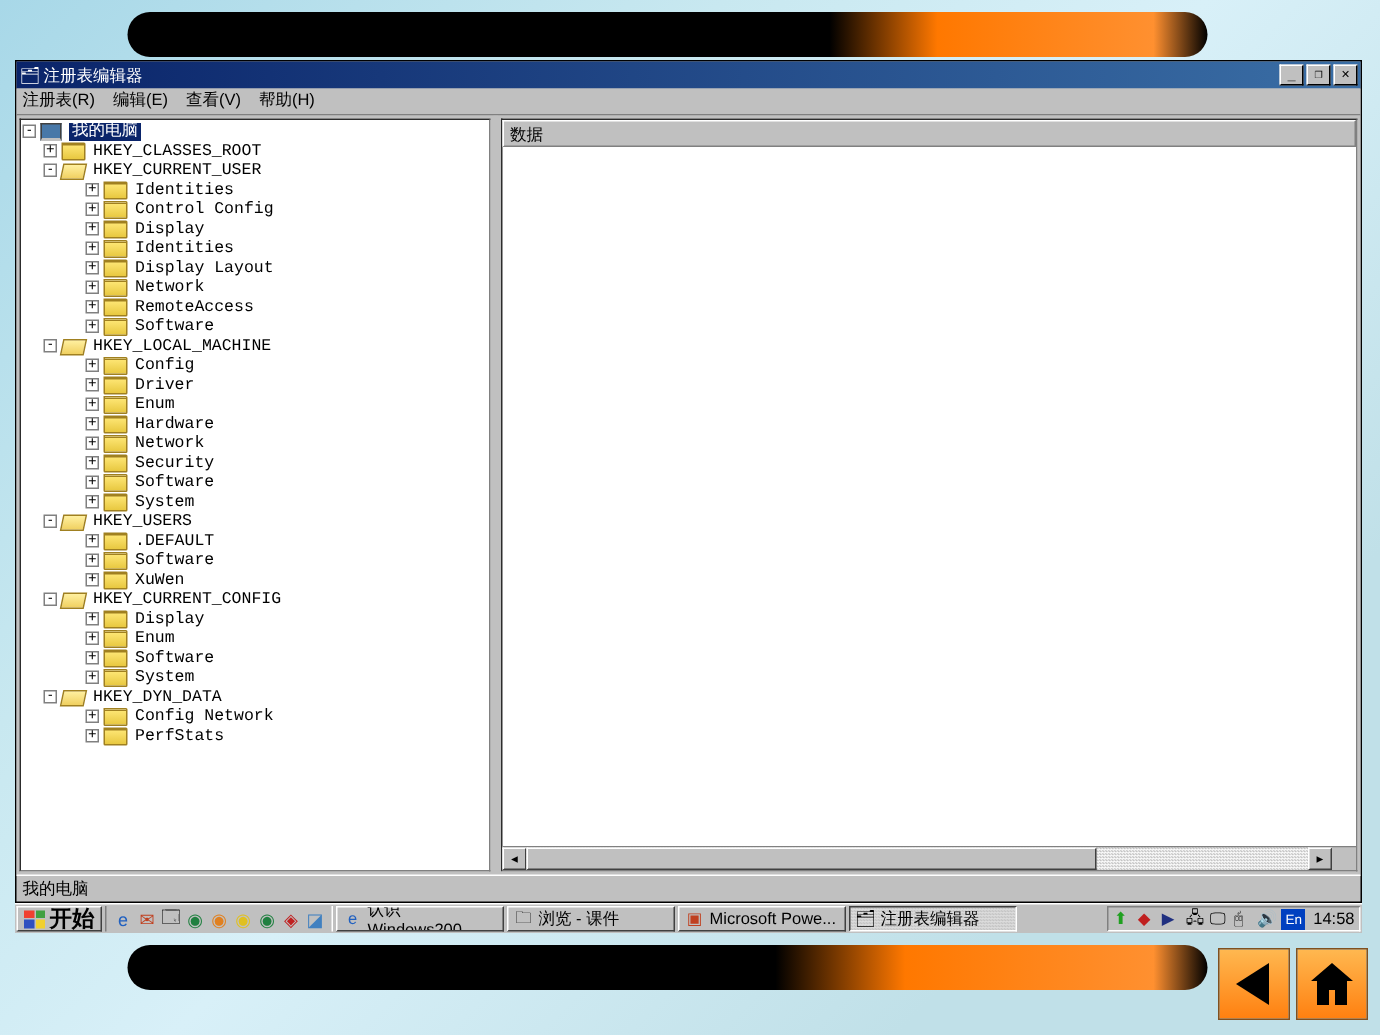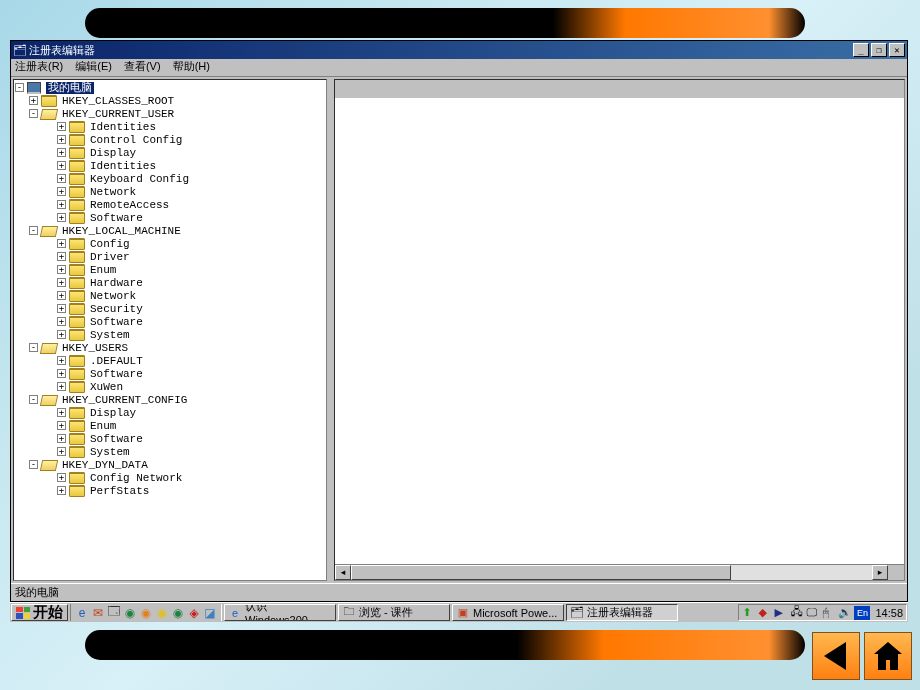--- a/index.html
+++ b/index.html
@@ -370,21 +370,21 @@
                   <div class="node-row">
                     <span class="toggle">+</span>
                     <span class="folder closed"></span>
                     <span class="label">Identities</span>
                   </div>
                 </div>
               <div class="tree-node" style="padding-left:28px">
                   <div class="node-row">
                     <span class="toggle">+</span>
                     <span class="folder closed"></span>
-                    <span class="label">Keyboard Config</span>
+                    <span class="label">Display Layout</span>
                   </div>
                 </div>
               <div class="tree-node" style="padding-left:28px">
                   <div class="node-row">
                     <span class="toggle">+</span>
                     <span class="folder closed"></span>
                     <span class="label">Network</span>
                   </div>
                 </div>
               <div class="tree-node" style="padding-left:28px">
@@ -563,20 +563,21 @@
             </div>
           </div>
 
         </div>
       </div>
 
     </div>
     <div class="splitter"></div>
     <div class="list-pane">
       <div class="list-header">
+        <div class="col col-data">数据</div>
       </div>
       <div class="list-body"></div>
       <div class="list-hscroll">
         <div class="sbtn">◂</div>
         <div class="strack">
             <div class="thumb"></div>
           </div>
         <div class="sbtn">▸</div>
         <div class="corner"></div>
       </div>

